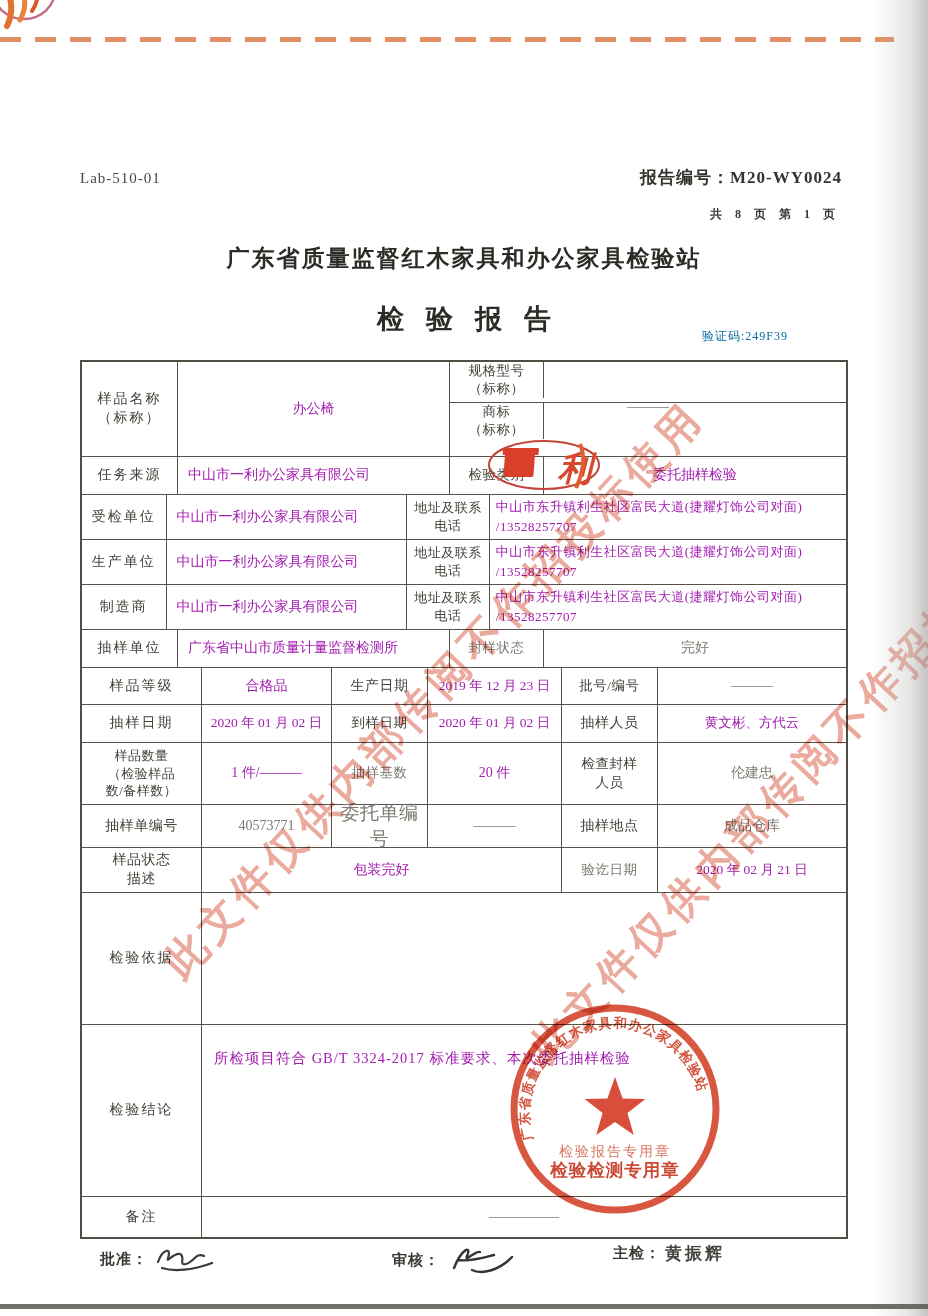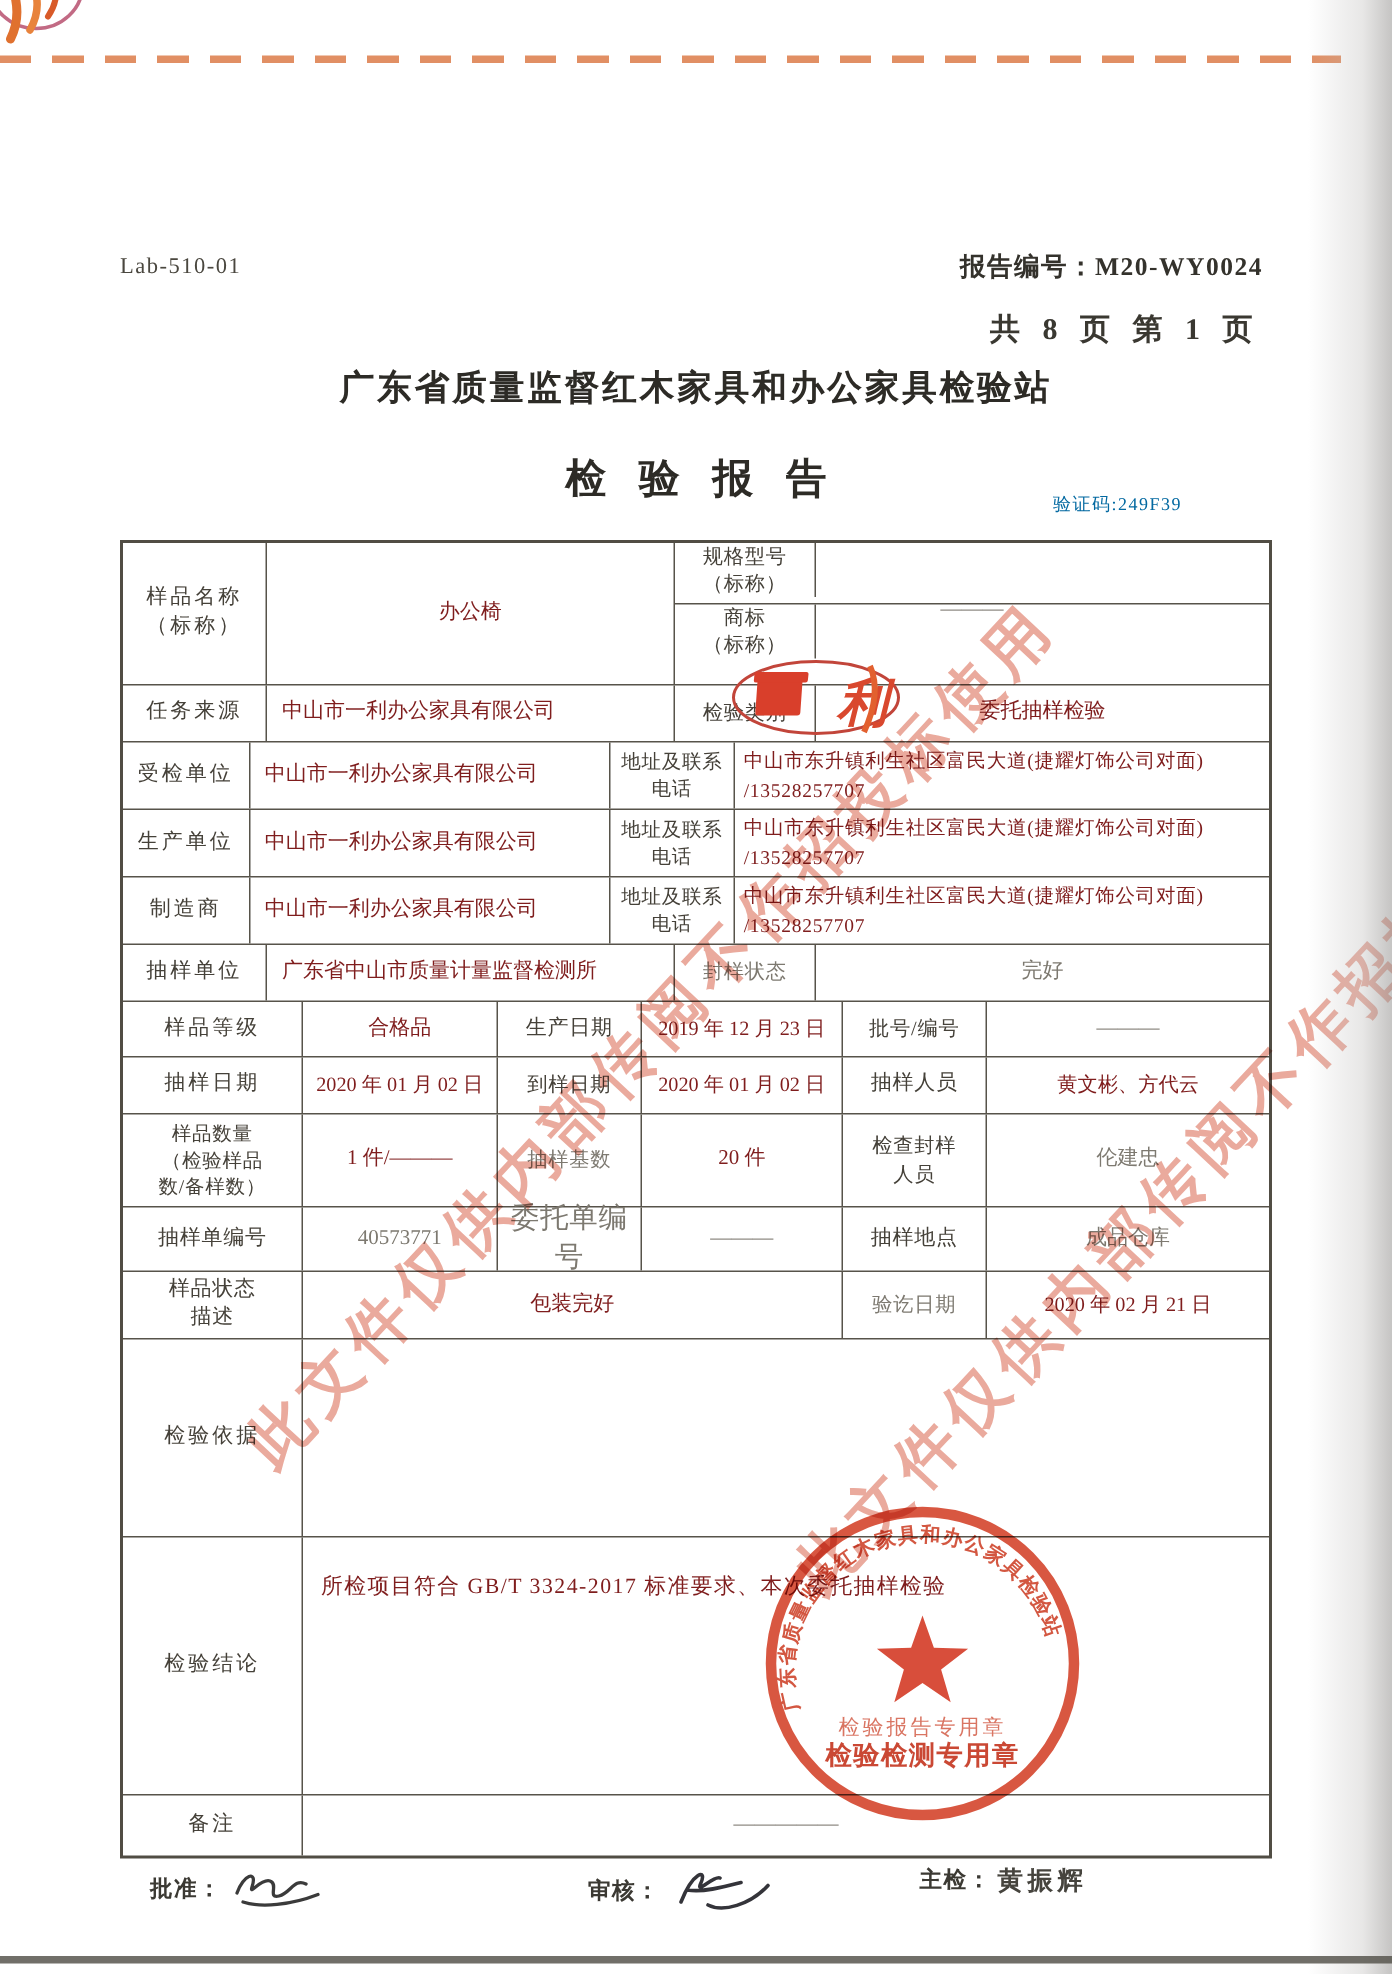--- a/index.html
+++ b/index.html
@@ -17,39 +17,39 @@
   .corner-logo { position:absolute; left:-6px; top:-16px; }
 
   
   .right-shade { position:absolute; right:0; top:0; width:56px; height:1316px;
     background:linear-gradient(90deg, rgba(190,190,190,0) 0%, rgba(188,186,184,0.35) 65%, rgba(150,148,146,0.55) 100%); z-index:6; pointer-events:none; }
   .bottom-edge { position:absolute; left:0; top:1304px; width:928px; height:5px; background:#58564f; opacity:.85; z-index:6; }
 
   
   .form-code { left:80px; top:170px; font-size:15px; letter-spacing:1px; color:#4a473f; }
   .report-no { top:166px; right:86px; font-size:17px; font-weight:bold; letter-spacing:1px; color:#34322c; }
-  .pagination { top:206px; right:88px; font-size:20px; font-weight:bold; letter-spacing:5px; color:#3a3831; }
+  .pagination { top:206px; right:88px; font-size:12px; font-weight:bold; letter-spacing:5px; color:#3a3831; }
   .station-name { left:80px; top:243px; width:768px; text-align:center; font-size:23px; font-weight:bold; letter-spacing:2px; color:#2d2b26; }
   .doc-title { left:80px; top:301px; width:768px; text-align:center; font-size:27px; font-weight:bold; letter-spacing:22px; text-indent:22px; color:#2d2b26; }
   .verify-code { left:702px; top:328px; font-size:12px; color:#0369a1; letter-spacing:1px; }
 
   
   .wm { position:absolute; width:860px; text-align:center; font-size:42px; font-weight:bold;
     letter-spacing:6px; color:rgba(214,86,60,0.5); white-space:nowrap; z-index:3;
     mix-blend-mode:multiply; pointer-events:none; }
   .wm1 { left:4px; top:662px; transform:rotate(-47deg); }
   .wm2 { left:370px; top:746px; transform:rotate(-47deg); }
 
   
   .t { position:absolute; left:80px; top:360px; width:768px; border:2px solid #514d44; z-index:2; }
   .tr { display:flex; border-bottom:1.6px solid #57534a; }
   .tr.last { border-bottom:none; }
   .td { border-right:1.6px solid #57534a; display:flex; flex-direction:column;
     align-items:center; justify-content:center; text-align:center; line-height:1.35;
-    font-size:14px; color:#7f1d1d; }
+    font-size:14px; color:#a21caf; }
   .td.endc { border-right:none; }
   .lbl { color:#454139; letter-spacing:2px; }
   .lbl.tight { letter-spacing:0.5px; }
   .leftal { align-items:flex-start; text-align:left; padding-left:10px; }
   .addr { font-size:13px; letter-spacing:0.5px; line-height:1.55; padding:2px 6px; align-items:flex-start; text-align:left; }
   .faded { color:#7d7970; }
   .w1{width:96px} .w2{width:272px} .w3{width:94px}
   .b1{width:120px} .b2{width:130px} .b3{width:96px} .b4{width:134px} .b5{width:96px}
   .c2{width:360px}
   .fx{flex:1 1 auto}

